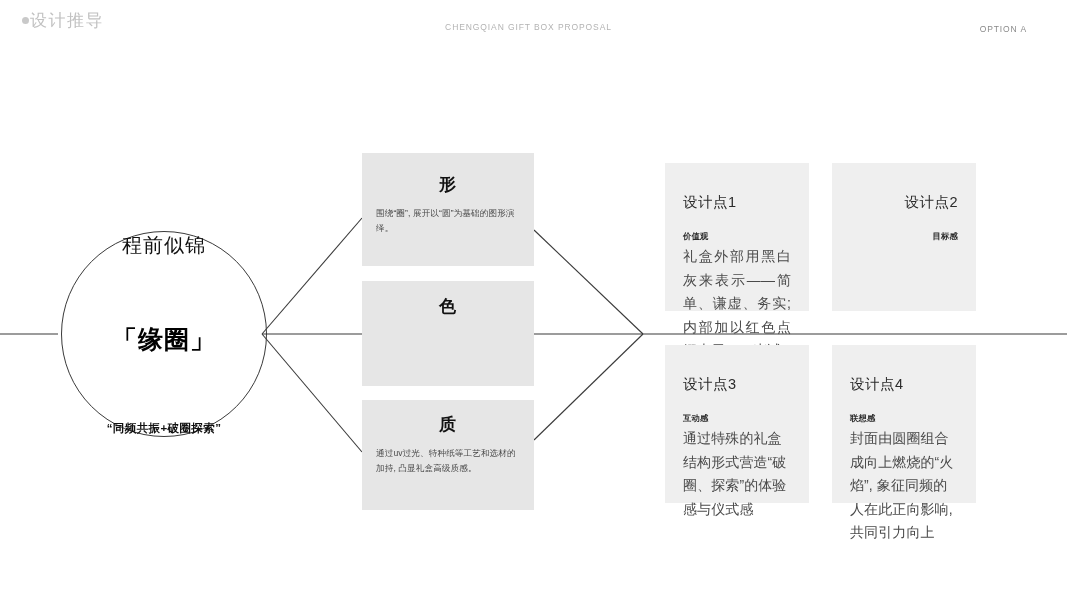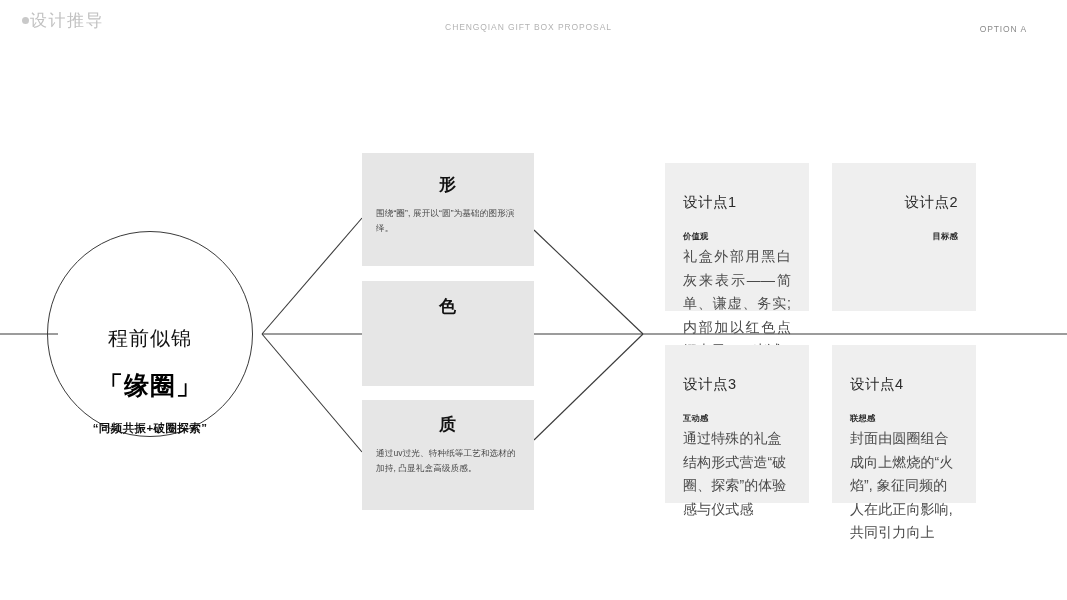--- a/index.html
+++ b/index.html
@@ -70,32 +70,32 @@
   .lines {
     position: absolute;
     left: 0; top: 0;
     width: 1067px;
     height: 600px;
   }
 
   
   .circle {
     position: absolute;
-    left: 47px;
+    left: 61px;
     top: 231px;
     width: 206px;
     height: 206px;
     border: 1.1px solid #3a3a3a;
     border-radius: 50%;
     box-sizing: border-box;
     background: transparent;
     display: flex;
     flex-direction: column;
     align-items: center;
-    justify-content: flex-end;
+    justify-content: space-between;
   }
   .circle-title {
     font-size: 20px;
     color: #111111;
     letter-spacing: 1px;
     margin-bottom: 17px;
     white-space: nowrap;
   }
   .circle-main {
     font-size: 25px;

